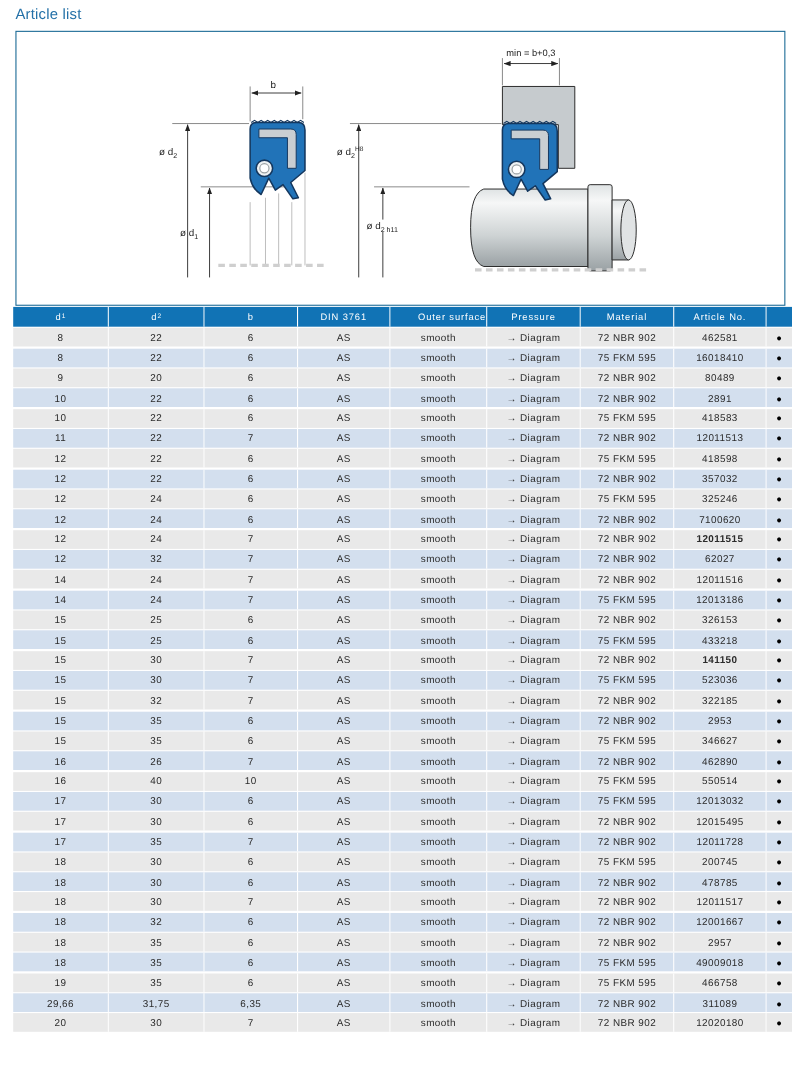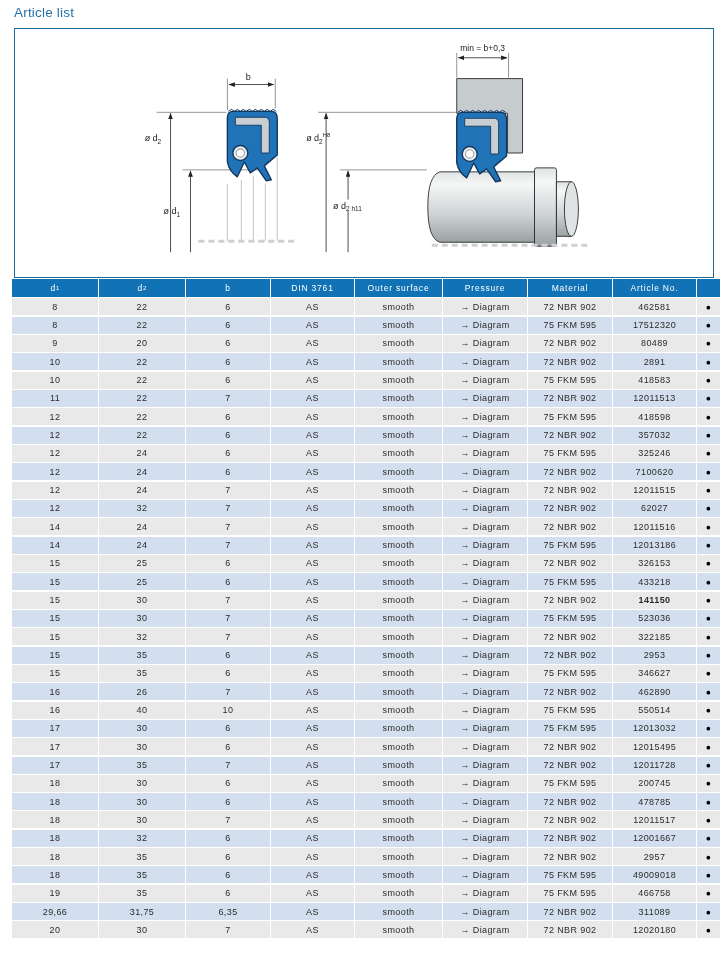--- a/index.html
+++ b/index.html
@@ -143,21 +143,21 @@
       <div class="t-hcell" style="width: 87px;">
         <span>d</span>
         <sub>2</sub>
       </div>
       <div class="t-hcell" style="width: 85px;">
         <span>b</span>
       </div>
       <div class="t-hcell" style="width: 84px;">
         <span>DIN 3761</span>
       </div>
-      <div class="t-hcell" style="width: 88px;">
+      <div class="t-hcell" style="width: 88px; justify-content: flex-end;">
         <span>Outer surface</span>
       </div>
       <div class="t-hcell" style="width: 85px;">
         <span>Pressure</span>
       </div>
       <div class="t-hcell" style="width: 85px;">
         <span>Material</span>
       </div>
       <div class="t-hcell" style="width: 84px;">
         <span>Article No.</span>
@@ -179,21 +179,21 @@
         <div class="t-cell dot-cell last" style="width: 23px;">●</div>
       </div>
       <div class="t-row even">
         <div class="t-cell" style="width: 87px;">8</div>
         <div class="t-cell" style="width: 87px;">22</div>
         <div class="t-cell" style="width: 85px;">6</div>
         <div class="t-cell" style="width: 84px;">AS</div>
         <div class="t-cell" style="width: 88px;">smooth</div>
         <div class="t-cell" style="width: 85px;">→ Diagram</div>
         <div class="t-cell" style="width: 85px;">75 FKM 595</div>
-        <div class="t-cell" style="width: 84px;">17512320</div>
+        <div class="t-cell" style="width: 84px;">16018410</div>
         <div class="t-cell dot-cell last" style="width: 23px;">●</div>
       </div>
       <div class="t-row odd">
         <div class="t-cell" style="width: 87px;">9</div>
         <div class="t-cell" style="width: 87px;">20</div>
         <div class="t-cell" style="width: 85px;">6</div>
         <div class="t-cell" style="width: 84px;">AS</div>
         <div class="t-cell" style="width: 88px;">smooth</div>
         <div class="t-cell" style="width: 85px;">→ Diagram</div>
         <div class="t-cell" style="width: 85px;">72 NBR 902</div>
@@ -278,21 +278,21 @@
         <div class="t-cell dot-cell last" style="width: 23px;">●</div>
       </div>
       <div class="t-row odd">
         <div class="t-cell" style="width: 87px;">12</div>
         <div class="t-cell" style="width: 87px;">24</div>
         <div class="t-cell" style="width: 85px;">7</div>
         <div class="t-cell" style="width: 84px;">AS</div>
         <div class="t-cell" style="width: 88px;">smooth</div>
         <div class="t-cell" style="width: 85px;">→ Diagram</div>
         <div class="t-cell" style="width: 85px;">72 NBR 902</div>
-        <div class="t-cell" style="width: 84px;">12011515</div>
+        <div class="t-cell" style="width: 84px; font-weight: bold;">12011515</div>
         <div class="t-cell dot-cell last" style="width: 23px;">●</div>
       </div>
       <div class="t-row even">
         <div class="t-cell" style="width: 87px;">12</div>
         <div class="t-cell" style="width: 87px;">32</div>
         <div class="t-cell" style="width: 85px;">7</div>
         <div class="t-cell" style="width: 84px;">AS</div>
         <div class="t-cell" style="width: 88px;">smooth</div>
         <div class="t-cell" style="width: 85px;">→ Diagram</div>
         <div class="t-cell" style="width: 85px;">72 NBR 902</div>

